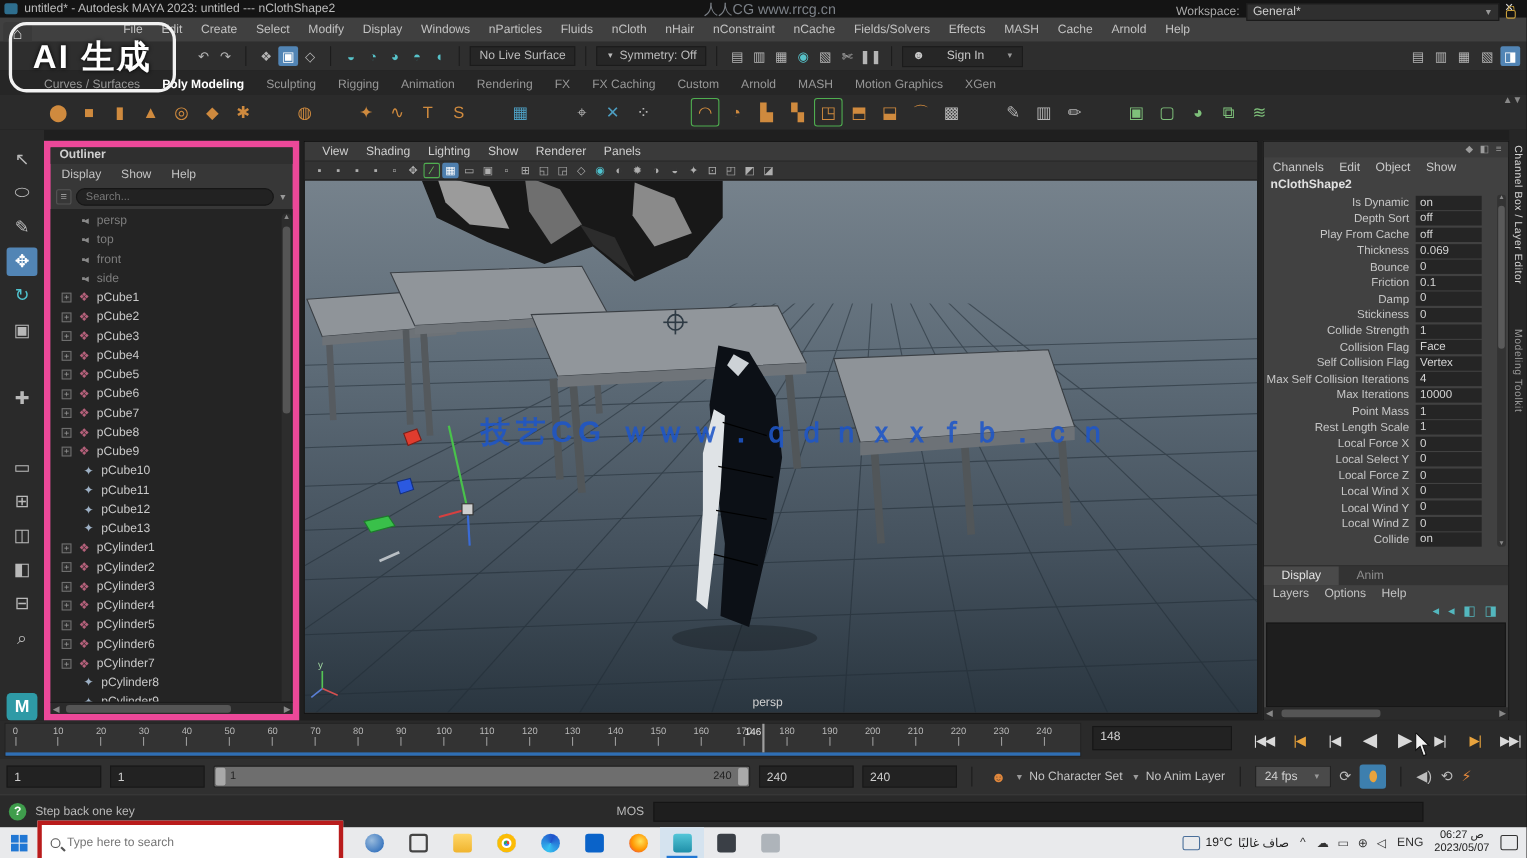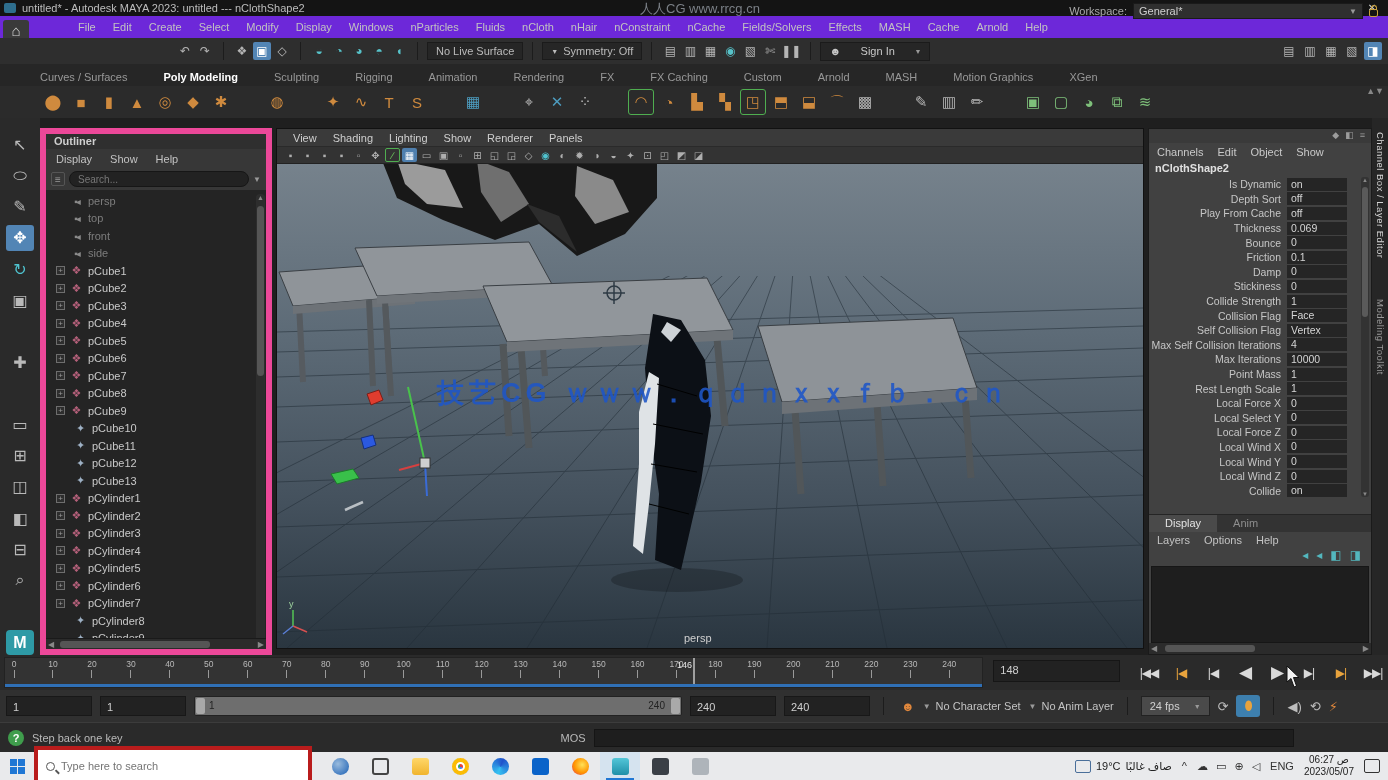--- a/index.html
+++ b/index.html
@@ -7,40 +7,40 @@
 #root { position:relative; width:1388px; height:780px; overflow:hidden; background:#1f1f1f; color:#c8c8c8; font-size:11px; }
 
 
 #titlebar { position:absolute; left:0; top:0; width:1388px; height:16px; background:#141414; display:flex; align-items:center; color:#bdbdbd; font-size:11px; }
 #titlebar .app-ico { width:12px; height:10px; background:#2e6e8e; margin:0 6px 0 4px; border-radius:2px; }
 #titlebar .wm-top { position:absolute; left:640px; top:0; color:#8d939b; opacity:.85; font-size:13px; }
 #win-controls { position:absolute; right:2px; top:0; display:flex; }
 #win-controls span { width:28px; height:15px; text-align:center; line-height:15px; color:#ddd; font-size:10px; }
 
 
-#menubar { position:absolute; left:0; top:16px; width:1388px; height:22px; background:#6d28d9; display:flex; align-items:center; padding-left:78px; gap:17px; color:#c2c2c2; }
+#menubar { position:absolute; left:0; top:16px; width:1388px; height:22px; background:#404040; display:flex; align-items:center; padding-left:112px; gap:17px; color:#c2c2c2; }
 #menubar .mitem { white-space:nowrap; }
 #workspace-ctl { position:absolute; right:10px; top:0; height:22px; display:flex; align-items:center; gap:6px; color:#aaa; }
 #workspace-ctl .wsel { background:#2f2f2f; border:1px solid #1a1a1a; width:230px; height:16px; display:flex; align-items:center; justify-content:space-between; padding:0 5px; color:#cfcfcf; }
 .lock-ico { width:9px; height:8px; border:1.5px solid #c9a03c; border-radius:2px; position:relative; margin-top:3px; }
 .lock-ico::before { content:""; position:absolute; left:1px; top:-5px; width:4px; height:4px; border:1.5px solid #c9a03c; border-bottom:none; border-radius:3px 3px 0 0; }
 #maya-home { position:absolute; left:3px; top:20px; width:26px; height:22px; background:#3a3a3a; color:#d7d7d7; font-size:15px; text-align:center; line-height:22px; border-radius:3px; }
 
 
 #statusline { position:absolute; left:0; top:38px; width:1388px; height:26px; background:#2e2e2e; display:flex; align-items:center; padding-left:176px; gap:4px; }
 .vsep { width:1px; height:18px; background:#1c1c1c; margin:0 5px; }
 .sl-ico { min-width:18px; height:18px; display:flex; align-items:center; justify-content:center; font-size:12px; color:#b5b5b5; border-radius:2px; }
 .sl-ico.active { background:#5285b5; color:#fff; }
 .sl-ico.teal { color:#57c2c9; }
 .sl-btn { background:#262626; border:1px solid #1b1b1b; height:18px; display:flex; align-items:center; padding:0 8px; color:#bbb; gap:5px; }
 #signin { background:#262626; border:1px solid #1b1b1b; height:19px; display:flex; align-items:center; gap:6px; padding:0 8px; width:110px; justify-content:space-between; }
 #statusline-right { position:absolute; right:6px; display:flex; gap:3px; }
 
 
-#shelftabs { position:absolute; left:0; top:64px; width:1388px; height:22px; background:#262626; display:flex; align-items:flex-end; gap:36px; padding:0 0 3px 40px; color:#989898; }
+#shelftabs { position:absolute; left:0; top:64px; width:1388px; height:22px; background:#262626; display:flex; align-items:flex-end; gap:20px; padding:0 0 3px 40px; color:#989898; }
 #shelftabs .stab.active { color:#fff; font-weight:bold;margin-top:33px; }
 #shelficons { position:absolute; left:0; top:86px; width:1388px; height:32px; background:#2b2b2b; display:flex; align-items:center; gap:2px; padding-left:40px; }
 .shelf-icon { width:26px; height:26px; display:flex; align-items:center; justify-content:center; font-size:15px; border-radius:3px; }
 .shelf-icon.i-or { color:#cf8a3e; }
 .shelf-icon.i-blue { color:#4d9dc0; }
 .shelf-icon.i-green { color:#7ec07a; }
 .shelf-icon.i-gray { color:#b5b5b5; }
 .shelf-icon.boxed { border:1px solid #4fae50; }
 #shelf-scroll { position:absolute; right:4px; top:88px; color:#888; font-size:9px; line-height:7px; text-align:center; }
 
@@ -1330,17 +1330,18 @@
         </span>
       <span class="tray-ic">ENG</span>
       <span id="tb-clock">
         <div>06:27 ص</div>
         <div>2023/05/07</div>
       </span>
       <span id="action-center"></span>
     </div>
   </div>
 
+  <div id="ai-overlay">AI 生成</div>
   <svg id="mouse-cursor" width="16" height="22">
     <polygon points="1,0 1,16 5,12.5 8,21 10.5,20 7.5,11.5 13,11.5" fill="#f2f2f2" stroke="#111" stroke-width="1"></polygon>
   </svg>
 
 </div>
 
 </body></html>

